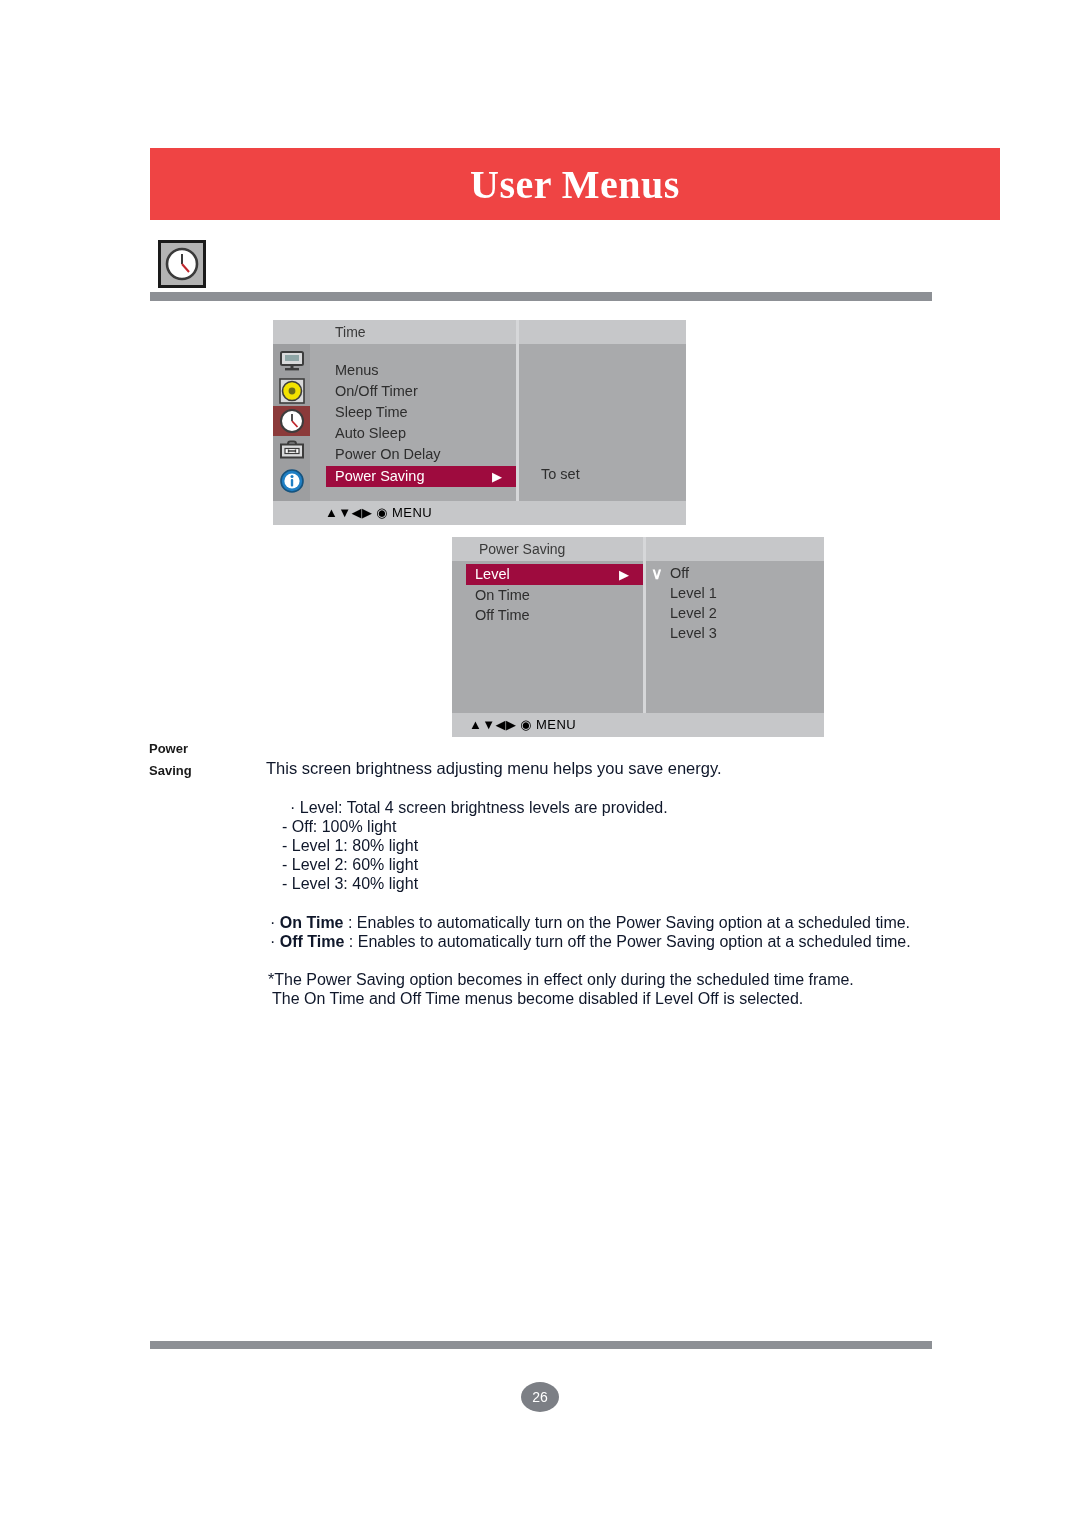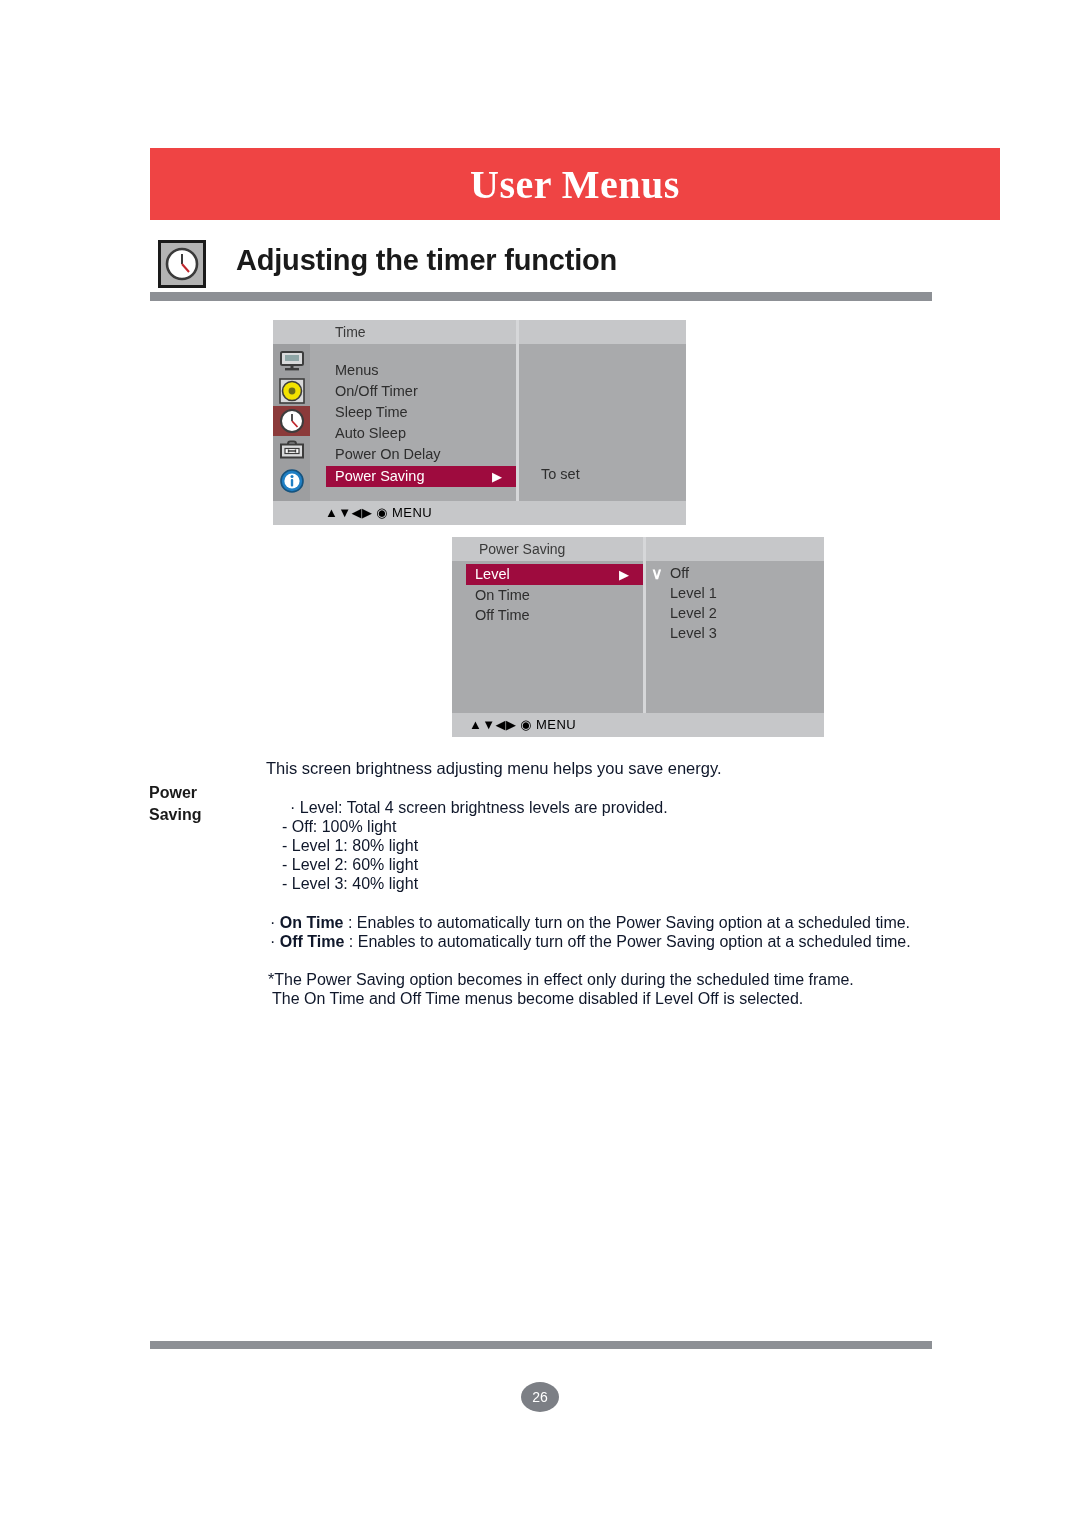--- a/index.html
+++ b/index.html
@@ -172,23 +172,23 @@
     position: absolute;
     left: 50%;
     top: 50%;
     transform: translate(-50%, -50%);
   }
 
   
   .side-label {
     position: absolute;
     left: 149px;
-    top: 782px;
+    top: 738px;
     width: 110px;
-    font-size: 16px;
+    font-size: 13px;
     font-weight: bold;
     line-height: 22px;
     color: #1a1a1a;
   }
   .copy {
     position: absolute;
     font-size: 16px;
     line-height: 19px;
     color: #0f172a;
     white-space: nowrap;
@@ -228,21 +228,20 @@
 </div>
 
 <div class="sec-heading">
   <div class="clock-badge">
     <svg width="42" height="42" viewBox="0 0 42 42">
       <circle cx="21" cy="21" r="15" fill="#ffffff" stroke="#3a3a3a" stroke-width="2.6"></circle>
       <line x1="21" y1="21" x2="21" y2="11" stroke="#3a3a3a" stroke-width="2"></line>
       <line x1="21" y1="21" x2="28" y2="29" stroke="#c0272d" stroke-width="2"></line>
     </svg>
   </div>
-  <div class="sec-heading-text">Adjusting the timer function</div>
 </div>
 <div class="rule-top"></div>
 
 <div class="osd" style="left:273px; top:320px; width:332px; height:205px;">
 
   <div class="osd-titlebar" style="left:0; width:413px;"></div>
   <div class="osd-title-text" style="left:62px; top:0;">Time</div>
 
   <div class="osd-body" style="left:0; top:24px; width:413px; height:157px;"></div>
 

